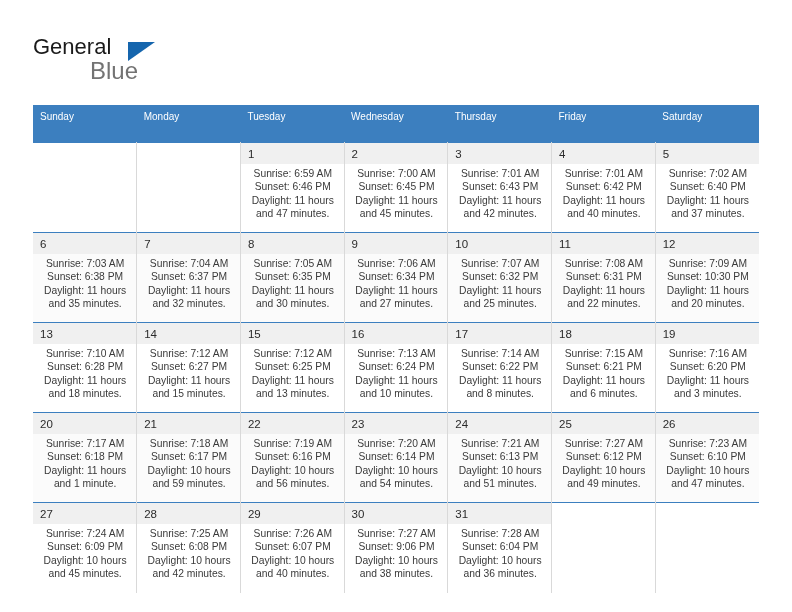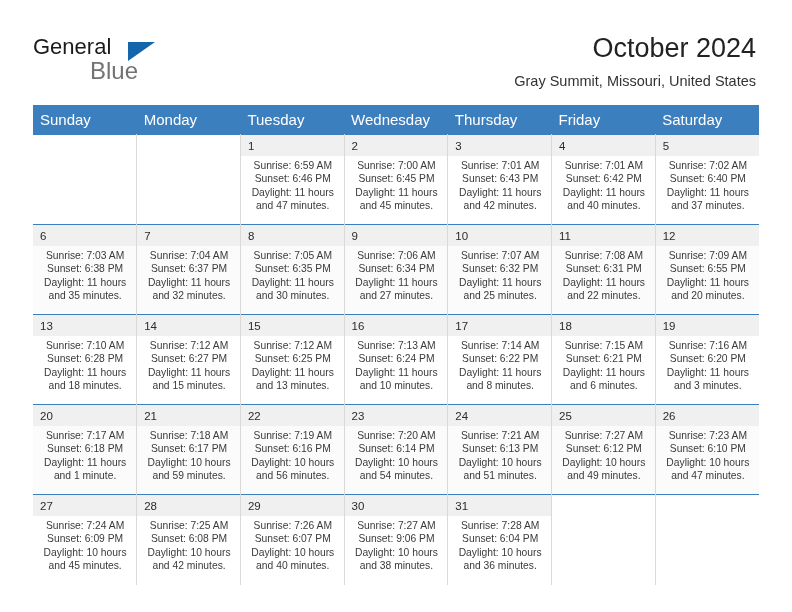--- a/index.html
+++ b/index.html
@@ -91,24 +91,24 @@
     top: 105px;
     width: 726px;
     border-collapse: collapse;
     table-layout: fixed;
   }
   .calendar col { width: 103.71px; }
 
   .calendar thead th {
     background: #3c7fbf;
     color: #ffffff;
-    font-size: 15px;
+    font-size: 10px;
     font-weight: normal;
     text-align: left;
-    padding: 6px 0 6px 7px;
+    padding: 6px 0 20px 7px;
     height: 21px;
     box-sizing: border-box;
     border: none;
   }
 
   .calendar tbody td {
     vertical-align: top;
     padding: 0;
     height: 90px;
     border-top: 1px solid #3c7fbf;
@@ -147,24 +147,20 @@
 <div class="page">
 
   <div class="header">
 
     <div class="brand">
       <span class="brand-general">General</span>
       <span class="brand-triangle"></span>
       <span class="brand-blue">Blue</span>
     </div>
 
-    <div class="title-block">
-      <div class="cal-title">October 2024</div>
-      <div class="cal-subtitle">Gray Summit, Missouri, United States</div>
-    </div>
 
   </div>
 
   <table class="calendar">
     <colgroup>
       <col>
         <col>
         <col>
         <col>
         <col>
@@ -317,21 +313,21 @@
                 <span class="line">Daylight: 11 hours</span>
                 <span class="line">and 22 minutes.</span>
               </div>
             </div>
           </td>
         <td>
             <div class="cell-inner">
               <div class="daynum">12</div>
               <div class="detail">
                 <span class="line">Sunrise: 7:09 AM</span>
-                <span class="line">Sunset: 6:55 PM</span>
+                <span class="line">Sunset: 10:30 PM</span>
                 <span class="line">Daylight: 11 hours</span>
                 <span class="line">and 20 minutes.</span>
               </div>
             </div>
           </td>
       </tr>
 
       <tr>
         <td>
             <div class="cell-inner">

